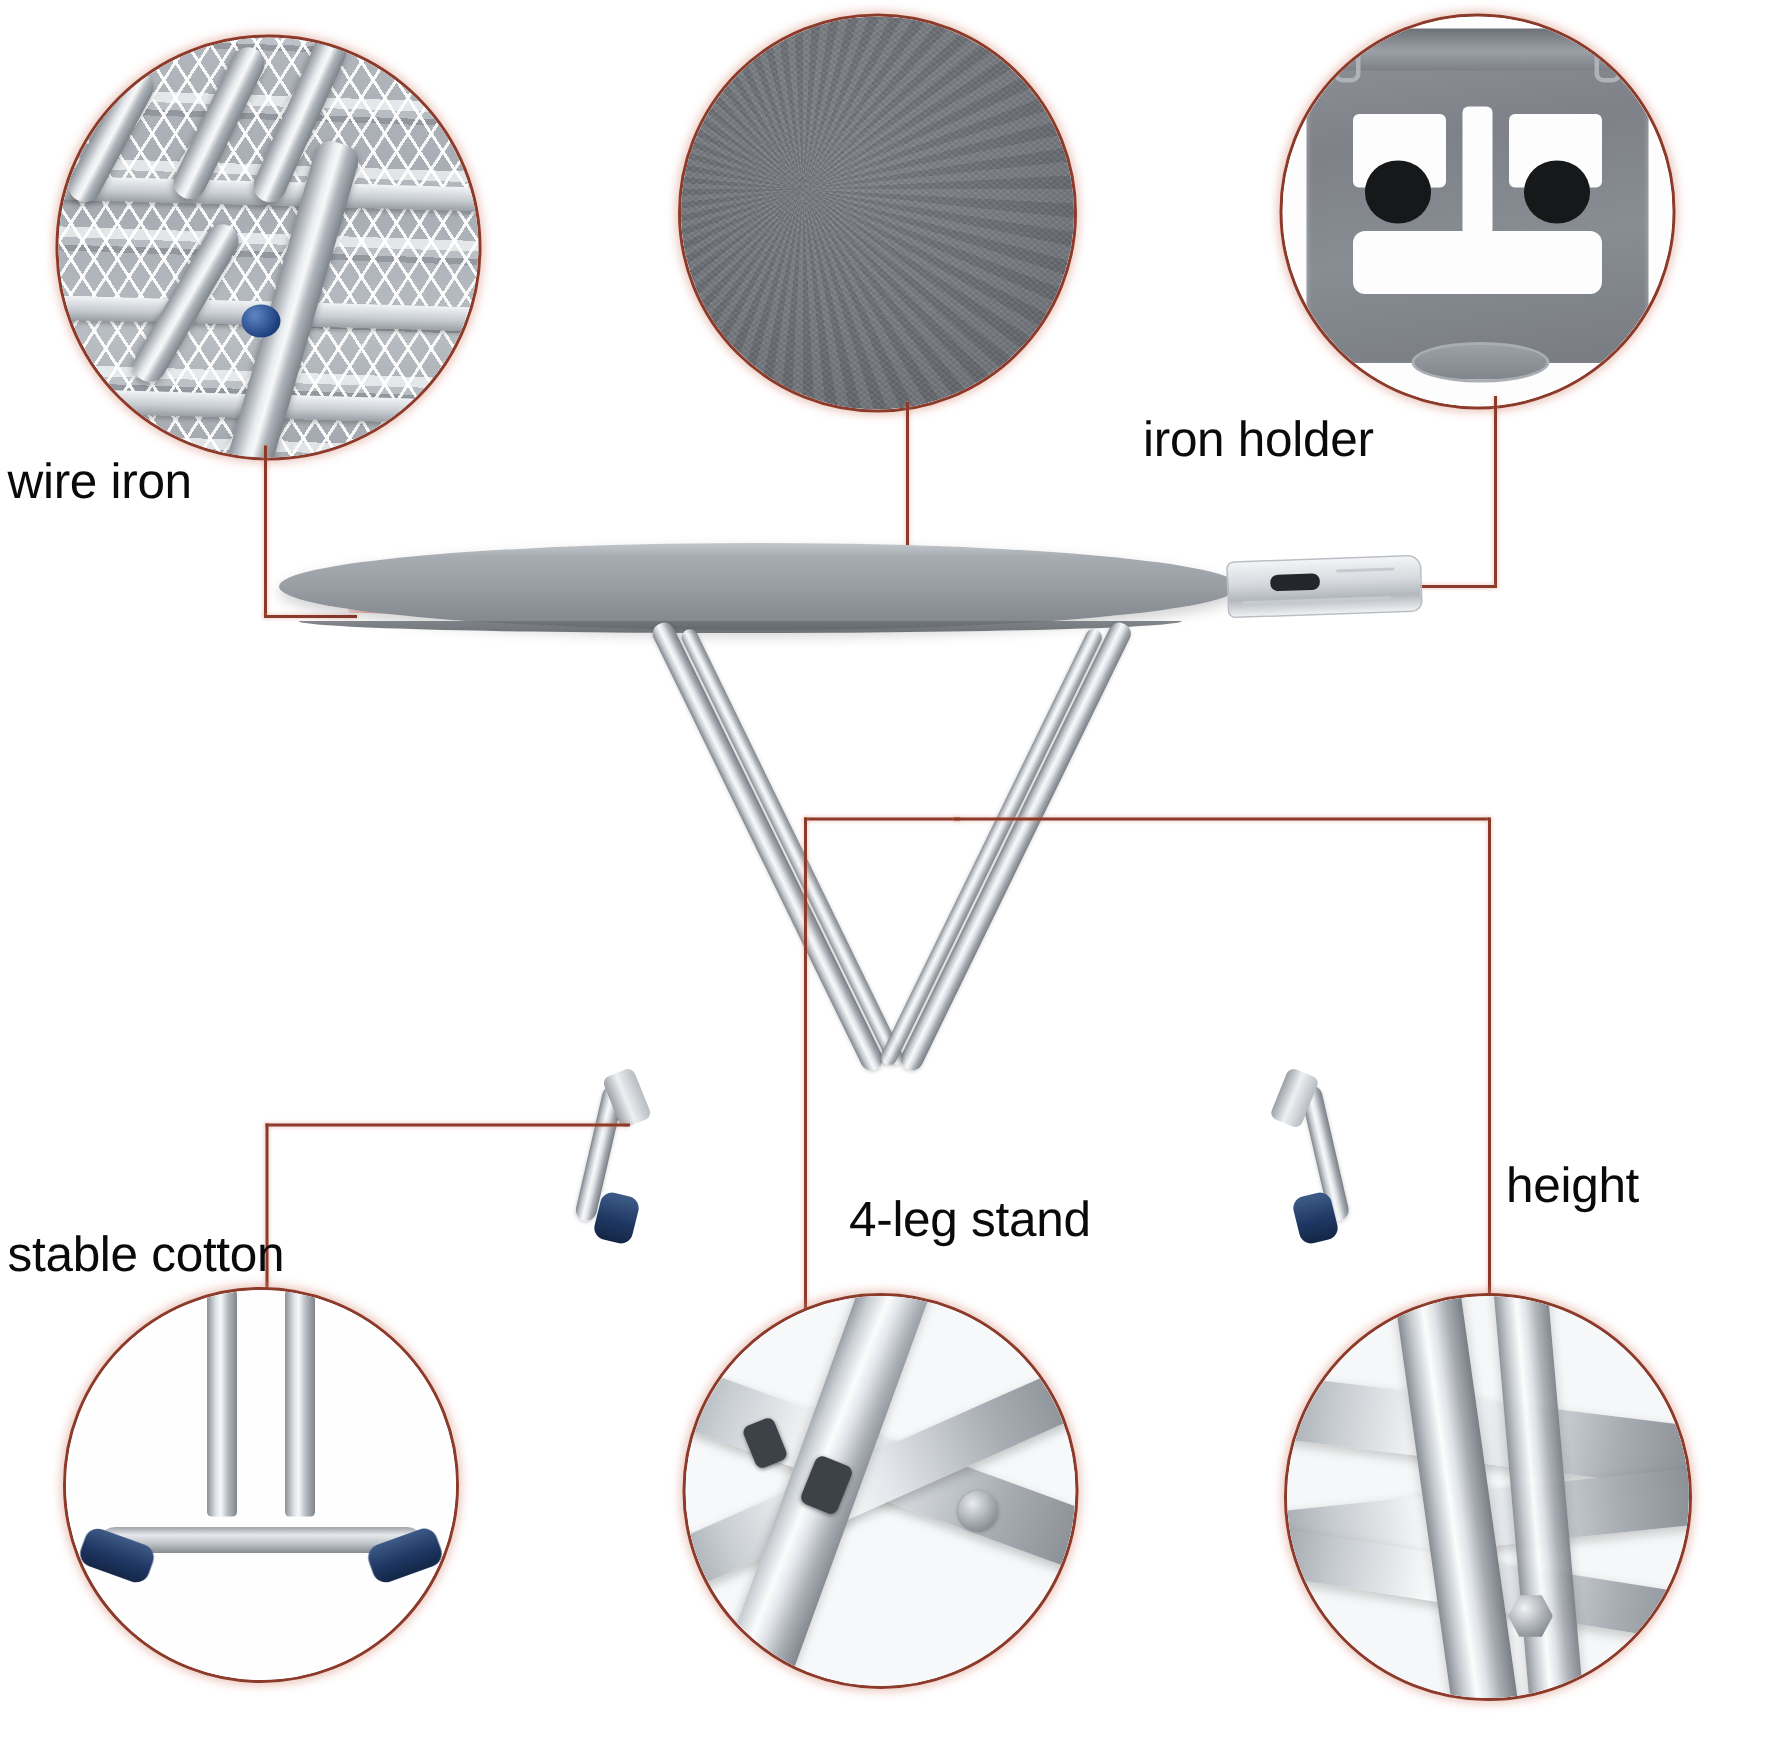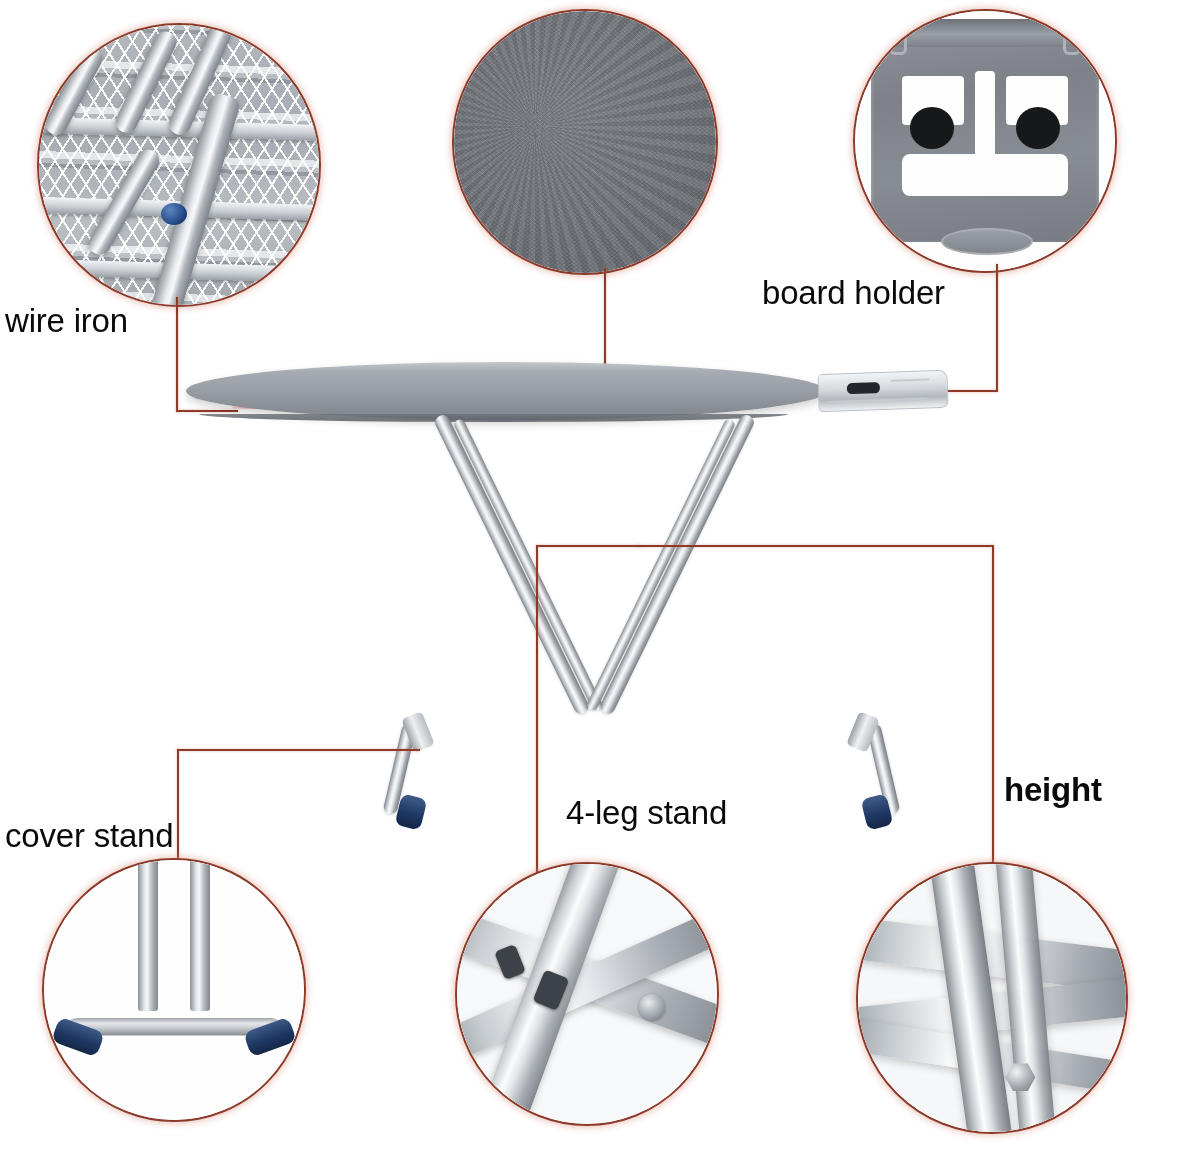--- a/index.html
+++ b/index.html
@@ -231,21 +231,21 @@
         <div class="hole" style="left:21%;top:37%;width:17%;height:16%;"></div>
         <div class="hole" style="left:62%;top:37%;width:17%;height:16%;"></div>
         <div class="oval"></div>
       </div>
     </div>
   </div>
 
   <div class="label" style="left:5px;top:303px;">wire iron</div>
 
 
-  <div class="label" style="left:762px;top:275px;">board holder</div>
+  <div class="label" style="left:762px;top:275px;">iron holder</div>
 
   <div class="leader v soft" style="left:176px;top:297px;height:115px;"></div>
   <div class="leader h soft" style="left:176px;top:410px;width:62px;"></div>
   <div class="redline" style="left:232px;top:408px;width:270px;transform:rotate(1.1deg);"></div>
 
   <div class="leader v soft" style="left:604px;top:268px;height:118px;"></div>
 
   <div class="leader v soft" style="left:996px;top:264px;height:127px;"></div>
   <div class="leader h soft" style="left:898px;top:390px;width:100px;"></div>
   <div class="redline" style="left:866px;top:388px;width:40px;transform:rotate(4deg);"></div>
@@ -280,26 +280,26 @@
 
   <div class="leader h soft" style="left:177px;top:749px;width:243px;"></div>
   <div class="leader v soft" style="left:177px;top:749px;height:122px;"></div>
 
   <div class="leader h soft" style="left:536px;top:545px;width:104px;"></div>
   <div class="leader v soft" style="left:536px;top:545px;height:330px;"></div>
 
   <div class="leader h soft" style="left:636px;top:545px;width:357px;"></div>
   <div class="leader v soft" style="left:992px;top:545px;height:330px;"></div>
 
-  <div class="label" style="left:5px;top:818px;">cover stand</div>
+  <div class="label" style="left:5px;top:818px;">stable cotton</div>
 
   <div class="label" style="left:566px;top:795px;">4-leg stand</div>
 
   <div class="label two-line" style="left:1004px;top:748px;width:180px;">
-    <div style="margin-top:24px;font-weight:bold;">height</div>
+    <div style="margin-top:24px;">height</div>
   </div>
 
   <div class="callout" style="left:42px;top:858px;width:260px;height:260px;">
     <div class="inner">
       <div class="tex-stable">
         <div class="tube" style="left:36%;top:0;height:58%;"></div>
         <div class="tube" style="left:56%;top:0;height:58%;"></div>
         <div class="bar"></div>
         <div class="cap" style="left:4%;top:63%;transform:rotate(20deg);"></div>
         <div class="cap" style="right:4%;top:63%;transform:rotate(-20deg);"></div>

